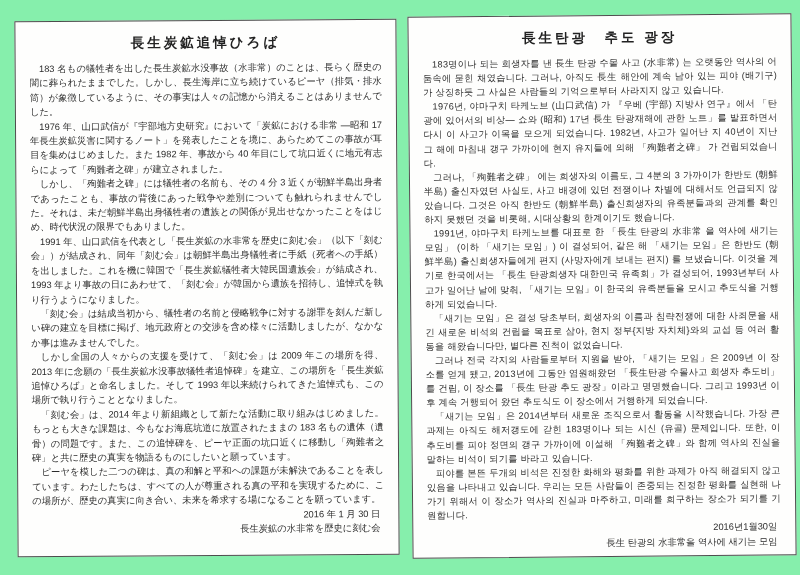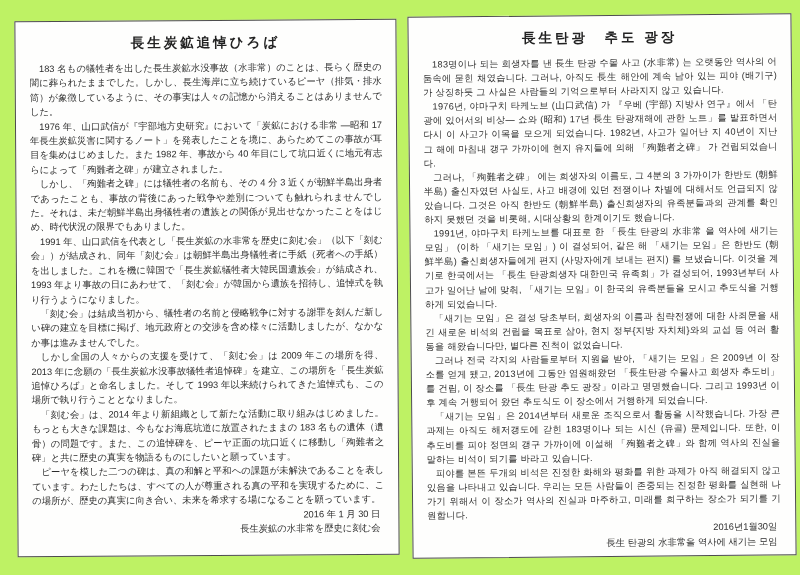--- a/index.html
+++ b/index.html
@@ -8,21 +8,21 @@
     width: 800px;
     height: 575px;
     background: #fbfbfa;
     overflow: hidden;
     font-family: "Liberation Sans", "DejaVu Sans", sans-serif;
   }
   .scan {
     position: relative;
     width: 800px;
     height: 575px;
-    background: #bef264;
+    background: #86efac;
   }
   .sheet {
     position: absolute;
     background: #fefefd;
     border: 1px solid #4d4d4d;
     box-sizing: border-box;
     padding: 10px 14px 8px 14px;
     color: #262626;
   }
   .sheet-left {

